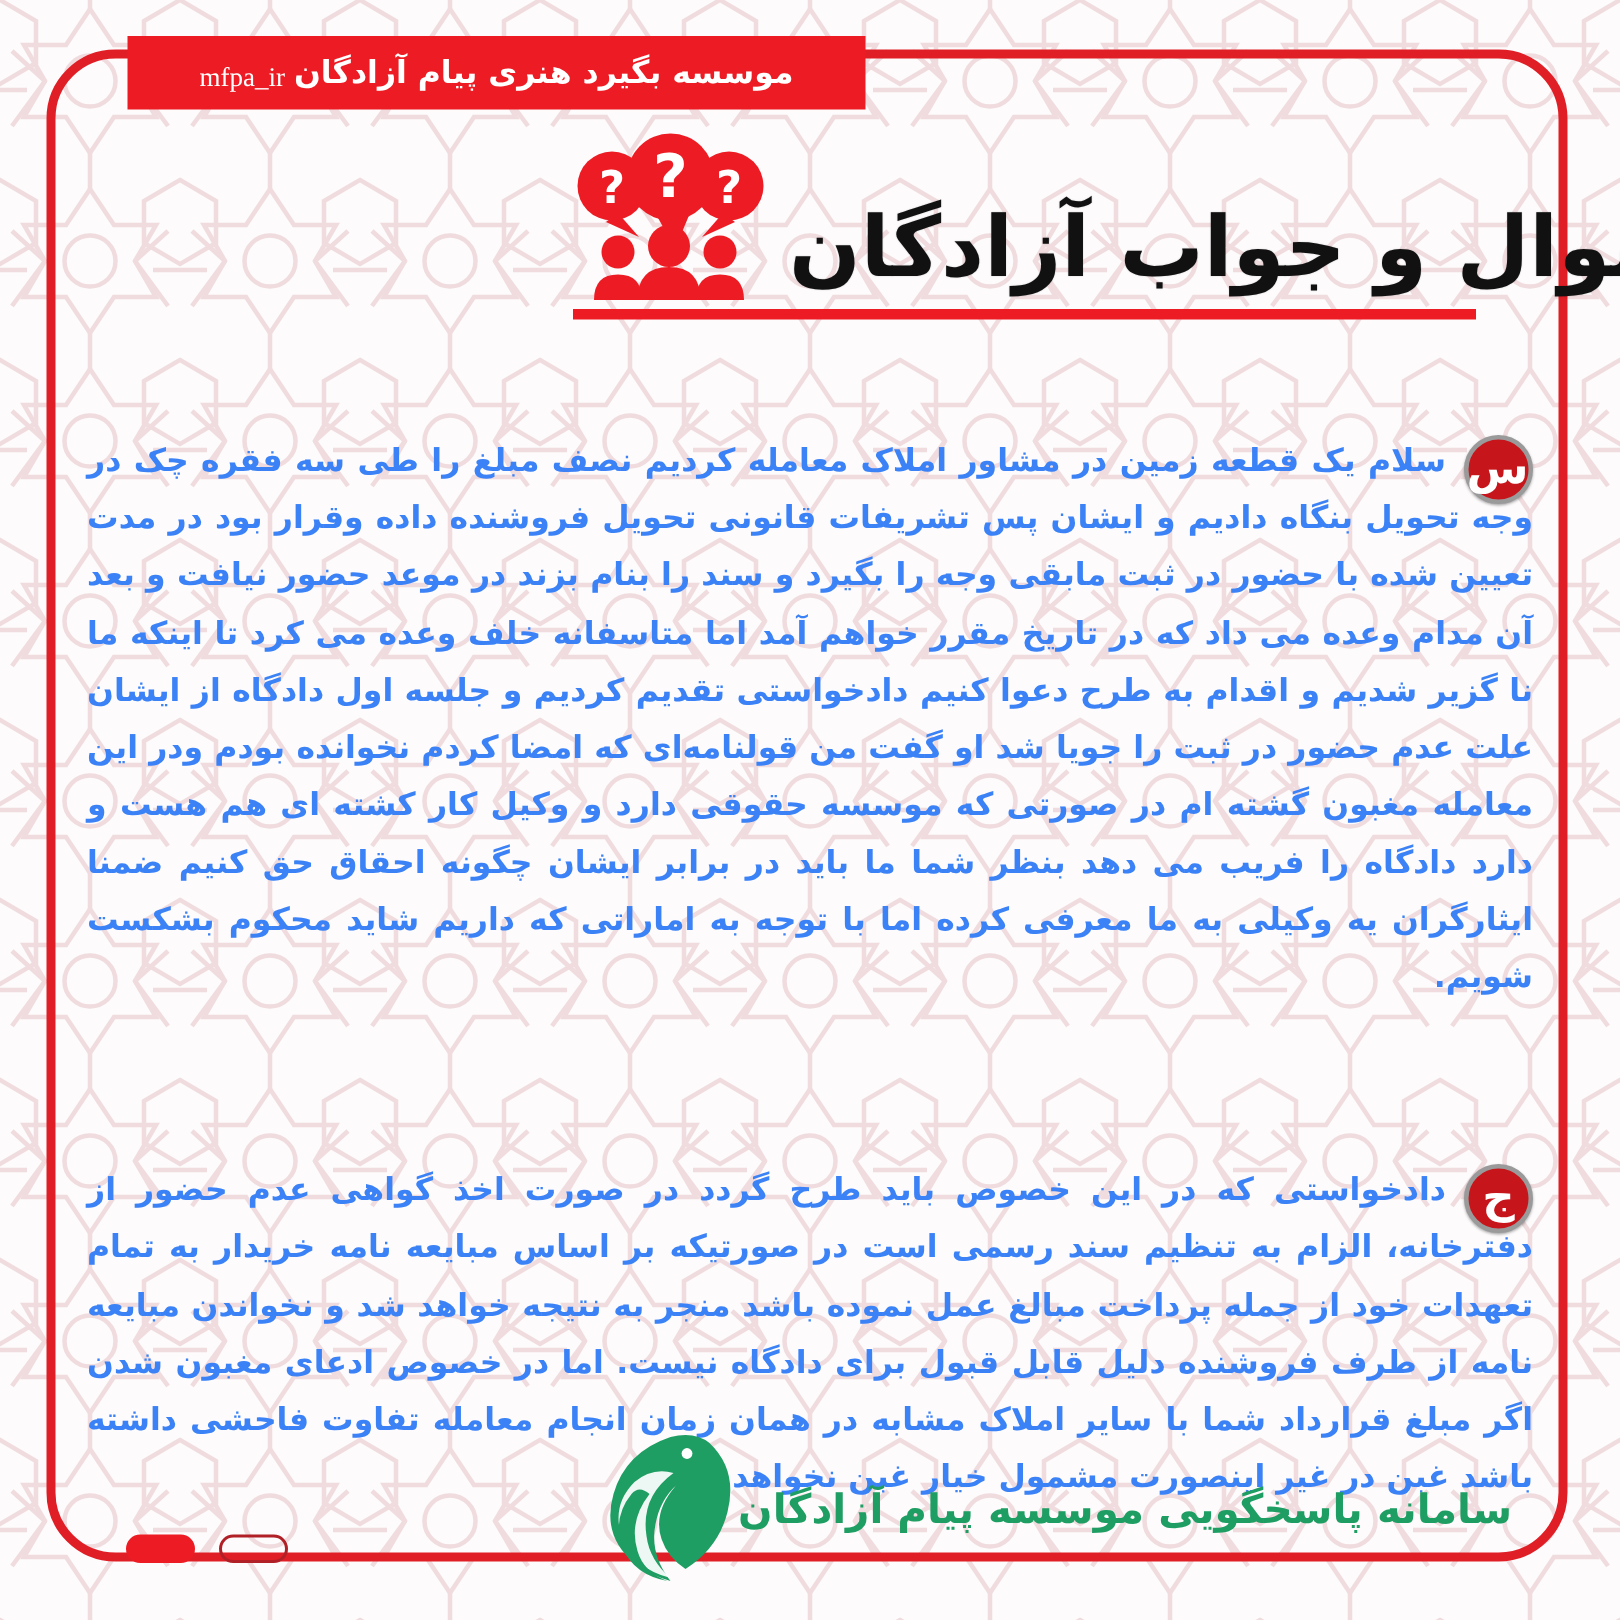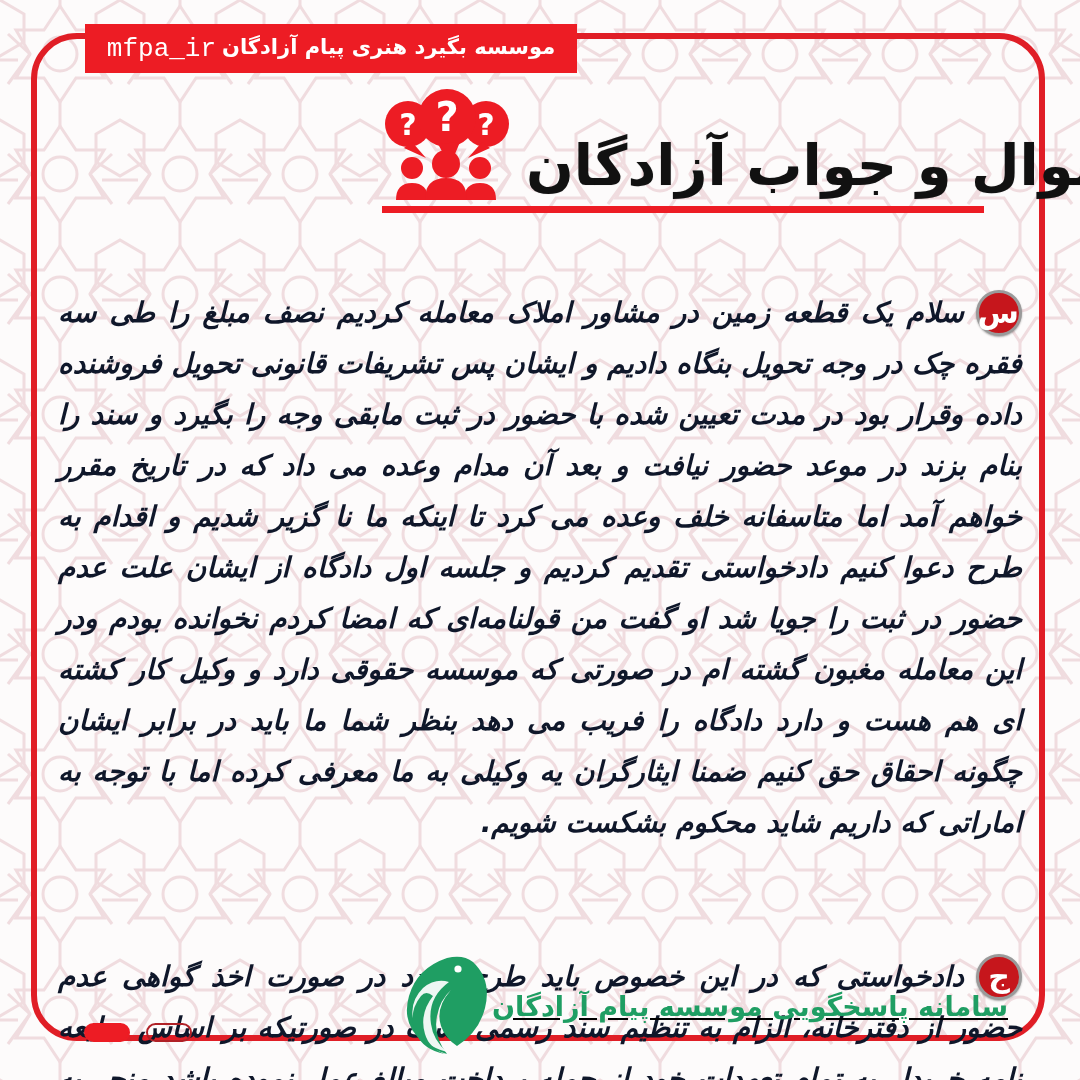--- a/index.html
+++ b/index.html
@@ -58,23 +58,23 @@
   #top-banner .banner-text {
     color: #ffffff;
     font-size: 21px;
     font-weight: bold;
     letter-spacing: 0px;
     white-space: nowrap;
     line-height: 1;
     direction: rtl;
   }
   #top-banner .handle {
-    font-family: Liberation Mono, monospace;
+    font-family: Liberation Serif, serif;
     font-weight: normal;
-    font-size: 26px;
+    font-size: 18px;
     direction: ltr;
     display: inline-block;
     margin-right: 6px;
     vertical-align: -2px;
   }
 
   
   #header {
     position: absolute;
     right: 58px;
@@ -142,43 +142,41 @@
     font-weight: bold;
     line-height: 40px;
     text-align: center;
     box-shadow: 0 1px 2px rgba(0,0,0,.35);
   }
 
   .qa-text {
     direction: rtl;
     text-align: justify;
     text-align-last: right;
-    color: #0f172a;
-    font-size: 28px;
+    color: #3b82f6;
+    font-size: 21px;
     font-weight: bold;
     line-height: 1.82;
     letter-spacing: -0.1px;
-    font-style: italic;
   }
   .qa-text .lead-pad {
     display: inline-block;
     width: 58px;
   }
 
   
   #footer {
     position: absolute;
     right: 72px;
     bottom: 24px;
     z-index: 5;
     display: flex;
     flex-direction: row-reverse;
     align-items: center;
     gap: 3px;
-    text-decoration: underline;
   }
   #footer-text {
     color: #1f9e63;
     font-size: 27px;
     font-weight: bold;
     white-space: nowrap;
     line-height: 1;
   }
   #footer-logo { width: 86px; height: 100px; flex: 0 0 auto; }
 

